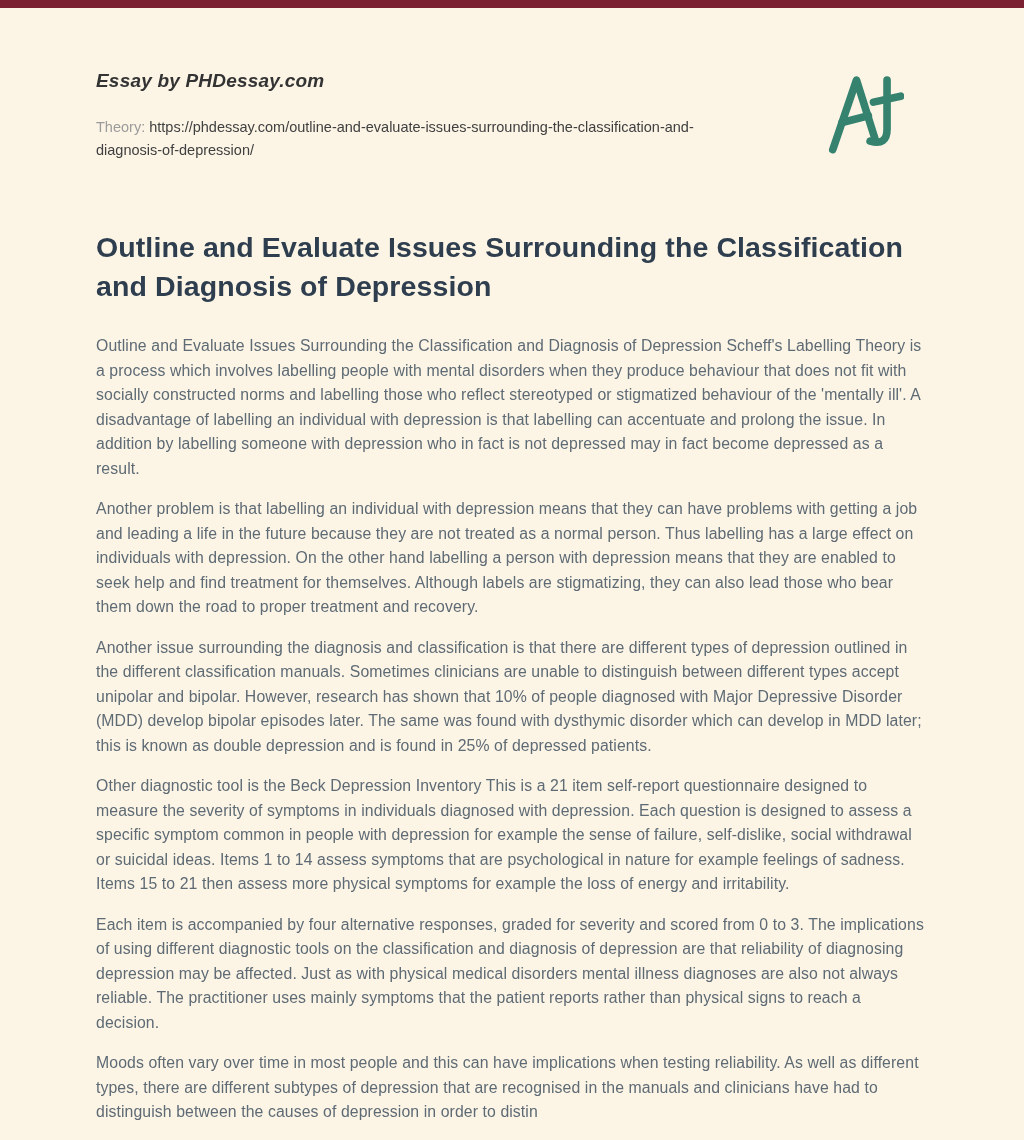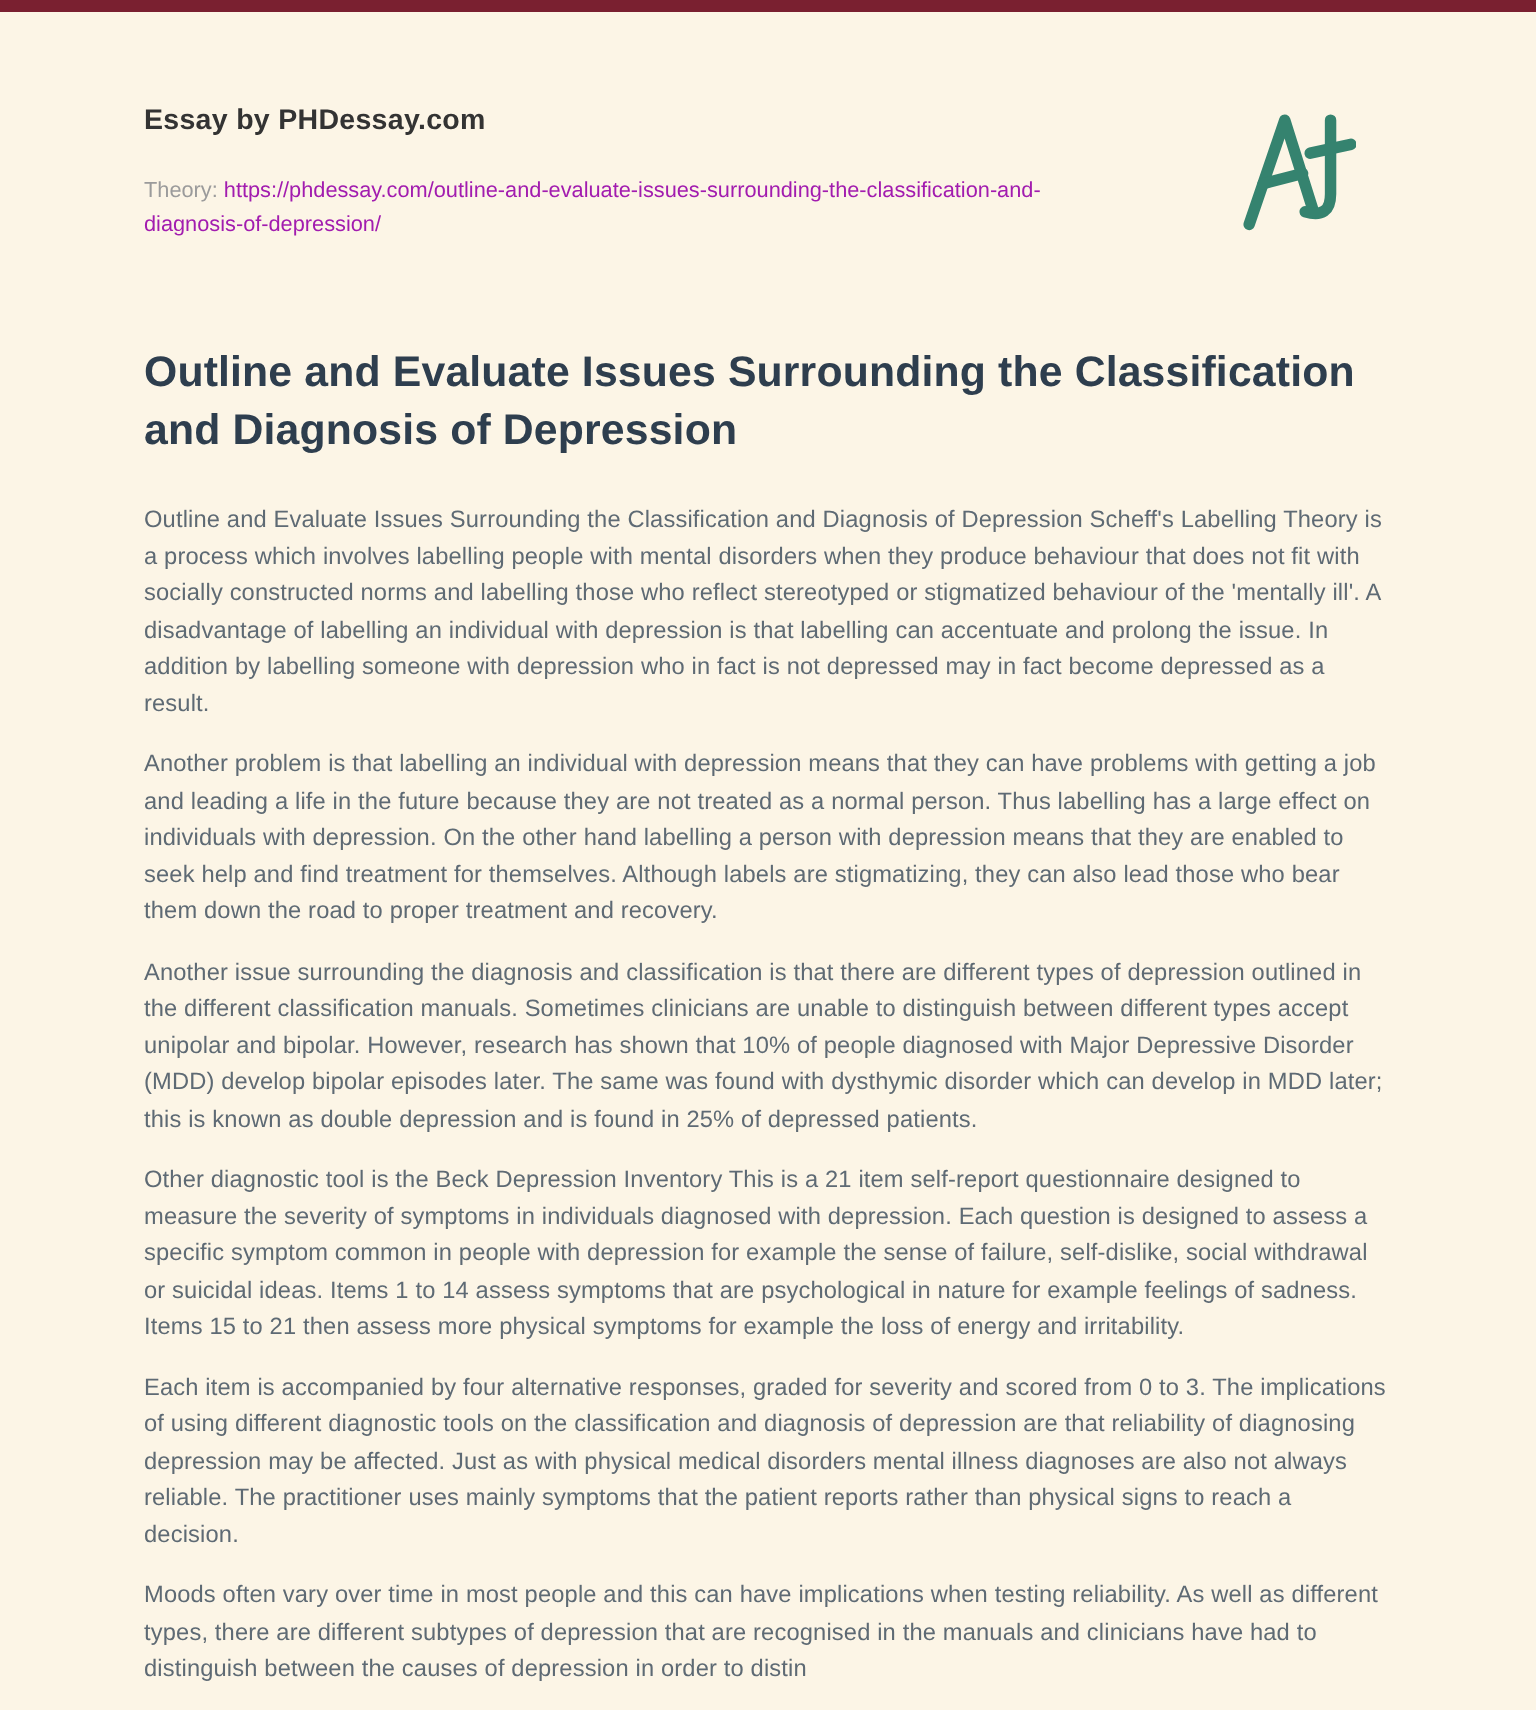--- a/index.html
+++ b/index.html
@@ -24,31 +24,32 @@
     display: flex;
     justify-content: space-between;
     align-items: flex-start;
   }
   .byline {
     font-size: 19px;
     font-weight: 700;
     color: #333333;
     letter-spacing: 0.2px;
     margin: 4px 0 0 0;
+    font-style: italic;
   }
   .source {
     margin-top: 24px;
     font-size: 14.5px;
     line-height: 23px;
     color: #9b9b9b;
     max-width: 600px;
     word-break: break-all;
   }
   .source a {
-    color: #a21caf;
+    color: #404040;
     text-decoration: none;
   }
   .logo {
     margin-top: 2px;
     margin-right: 24px;
     flex: 0 0 auto;
     cursor: pointer;
   }
   .title {
     margin: 64px 0 0 0;

